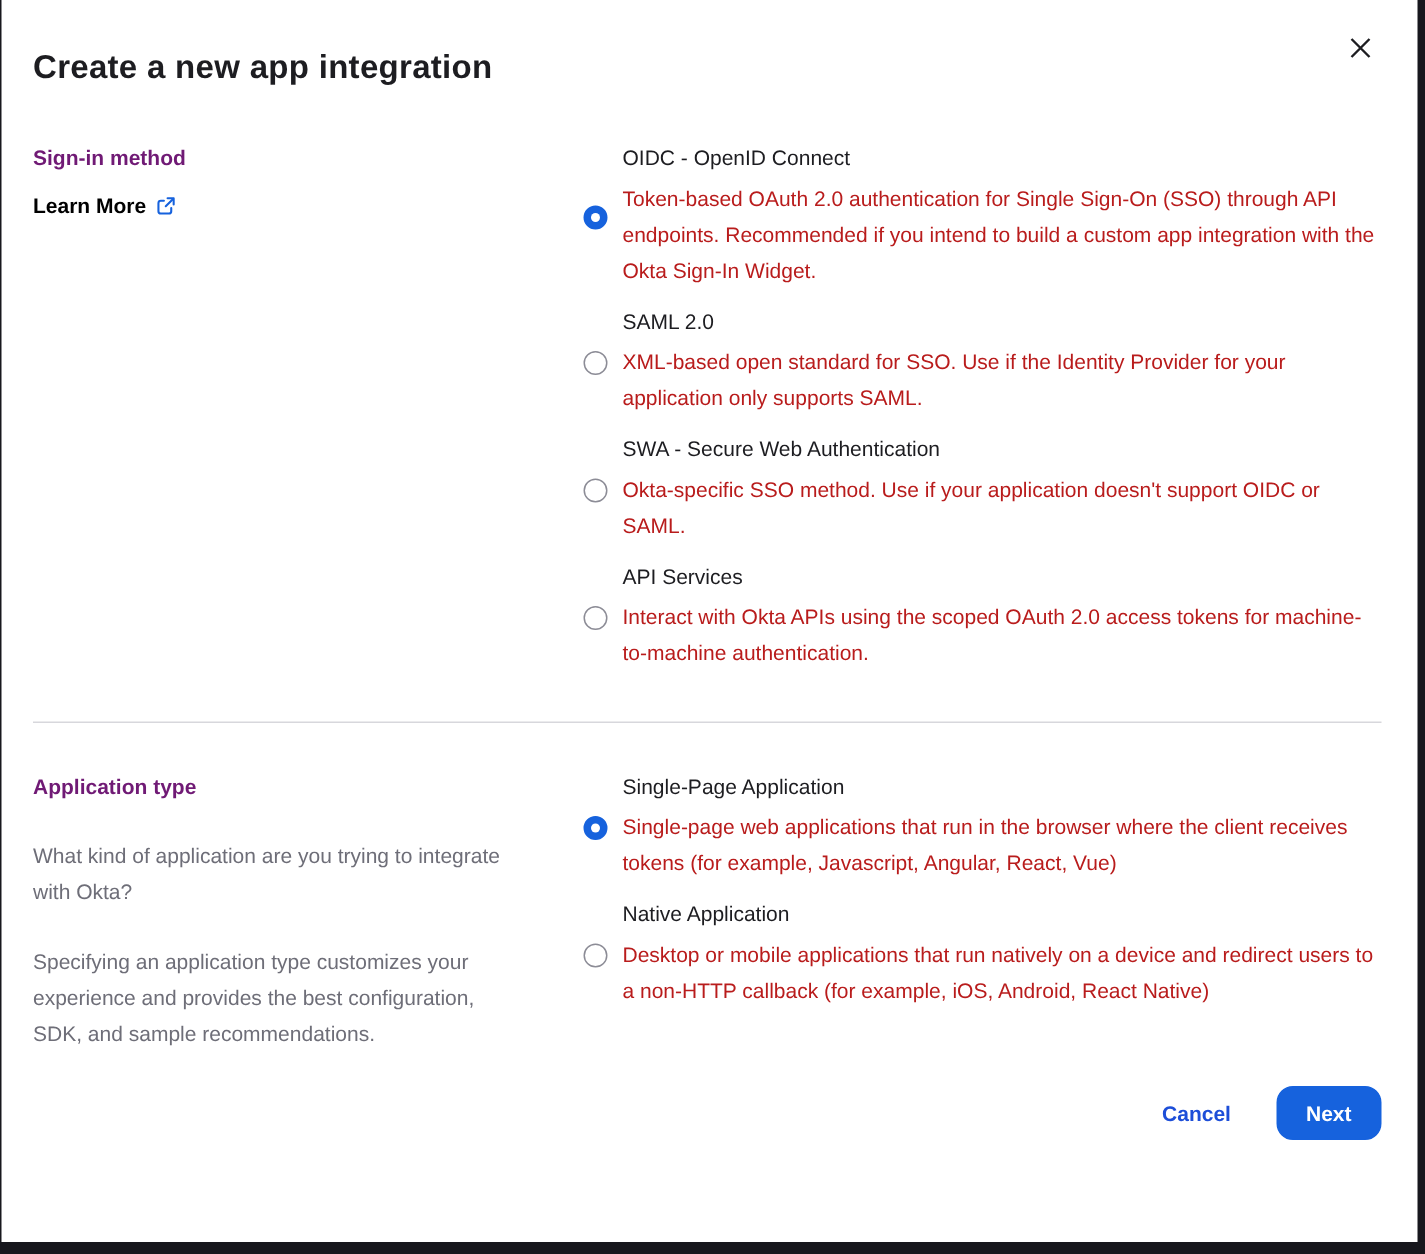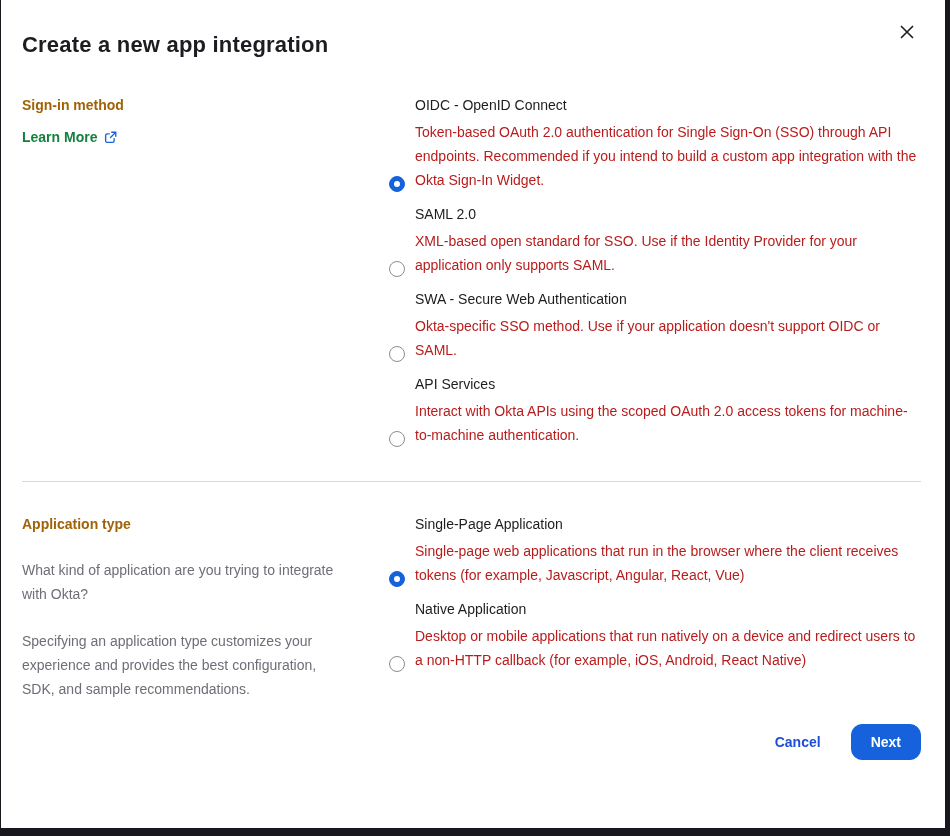--- a/index.html
+++ b/index.html
@@ -32,44 +32,44 @@
     cursor:pointer;
     display:flex; align-items:center; justify-content:center;
     padding:0;
   }
   .section { display:flex; }
   .section-left { width:367px; flex-shrink:0; padding-right:44px; }
   .section-right { flex:1; }
   .section-label {
     font-size:14px;
     font-weight:700;
-    color:#a16207;
+    color:#701a75;
     line-height:20px;
   }
   .learn-more {
     display:inline-flex;
     align-items:center;
     gap:7px;
     margin-top:14px;
-    color:#15803d;
+    color:#000000;
     font-size:14px;
     font-weight:700;
     text-decoration:none;
     cursor:pointer;
   }
   .left-para {
     font-size:14px;
     line-height:24px;
     color:#6e6e78;
     margin-top:24px;
   }
   .left-para + .left-para { margin-top:23px; }
   .option {
     display:flex;
-    align-items:flex-end;
+    align-items:center;
     gap:10px;
     margin-bottom:12px;
     cursor:pointer;
   }
   .radio {
     width:16px; height:16px;
     border-radius:50%;
     border:1px solid #8c8c96;
     background:#ffffff;
     flex-shrink:0;

